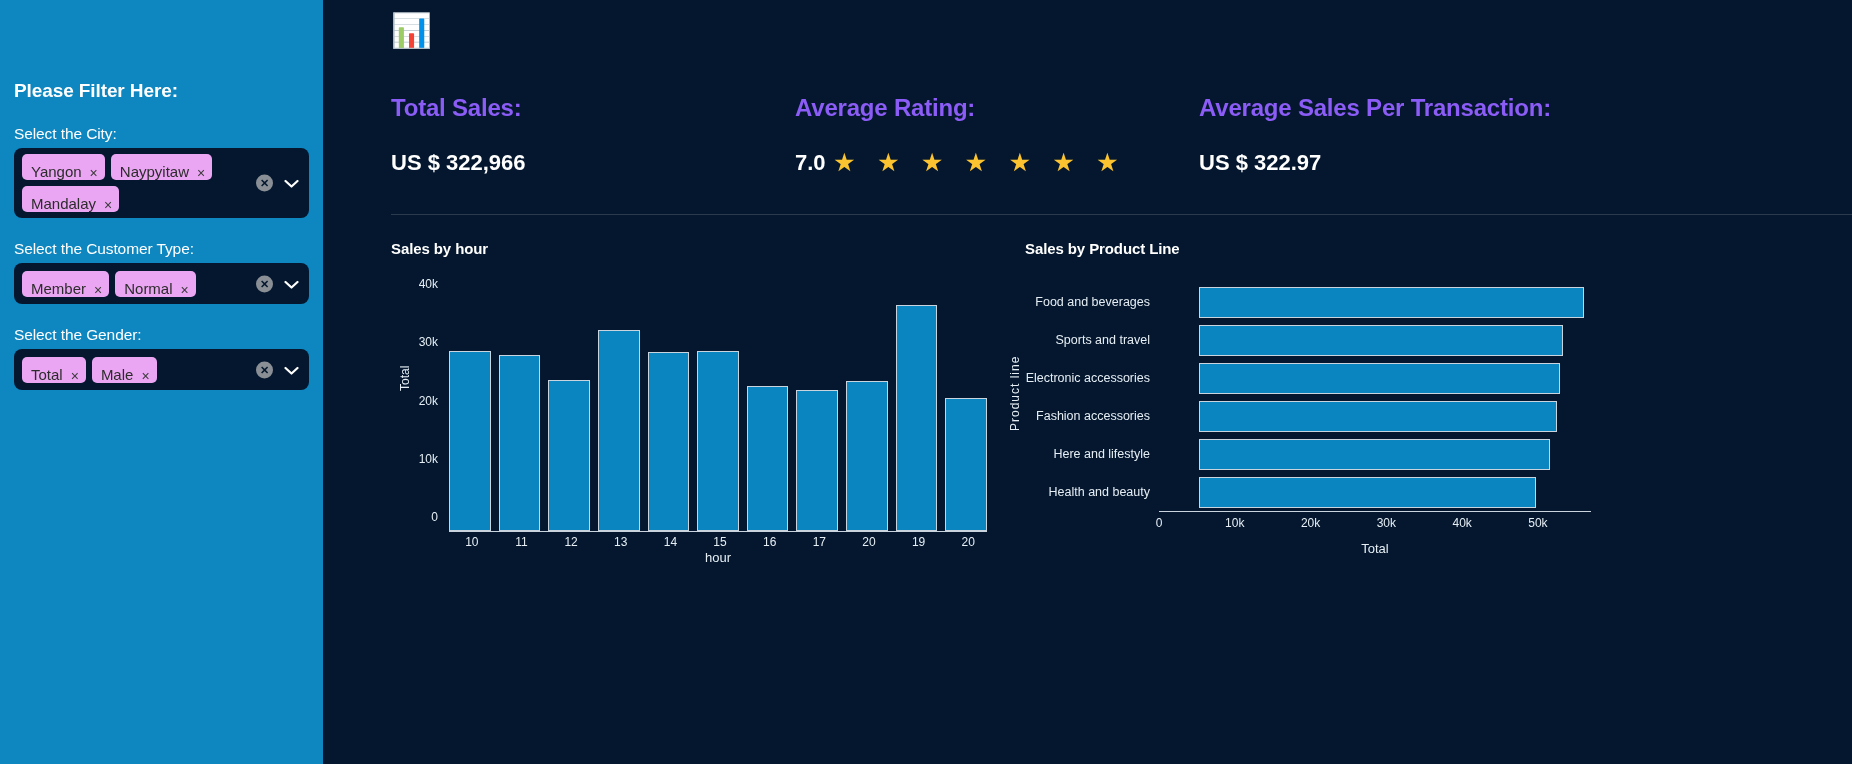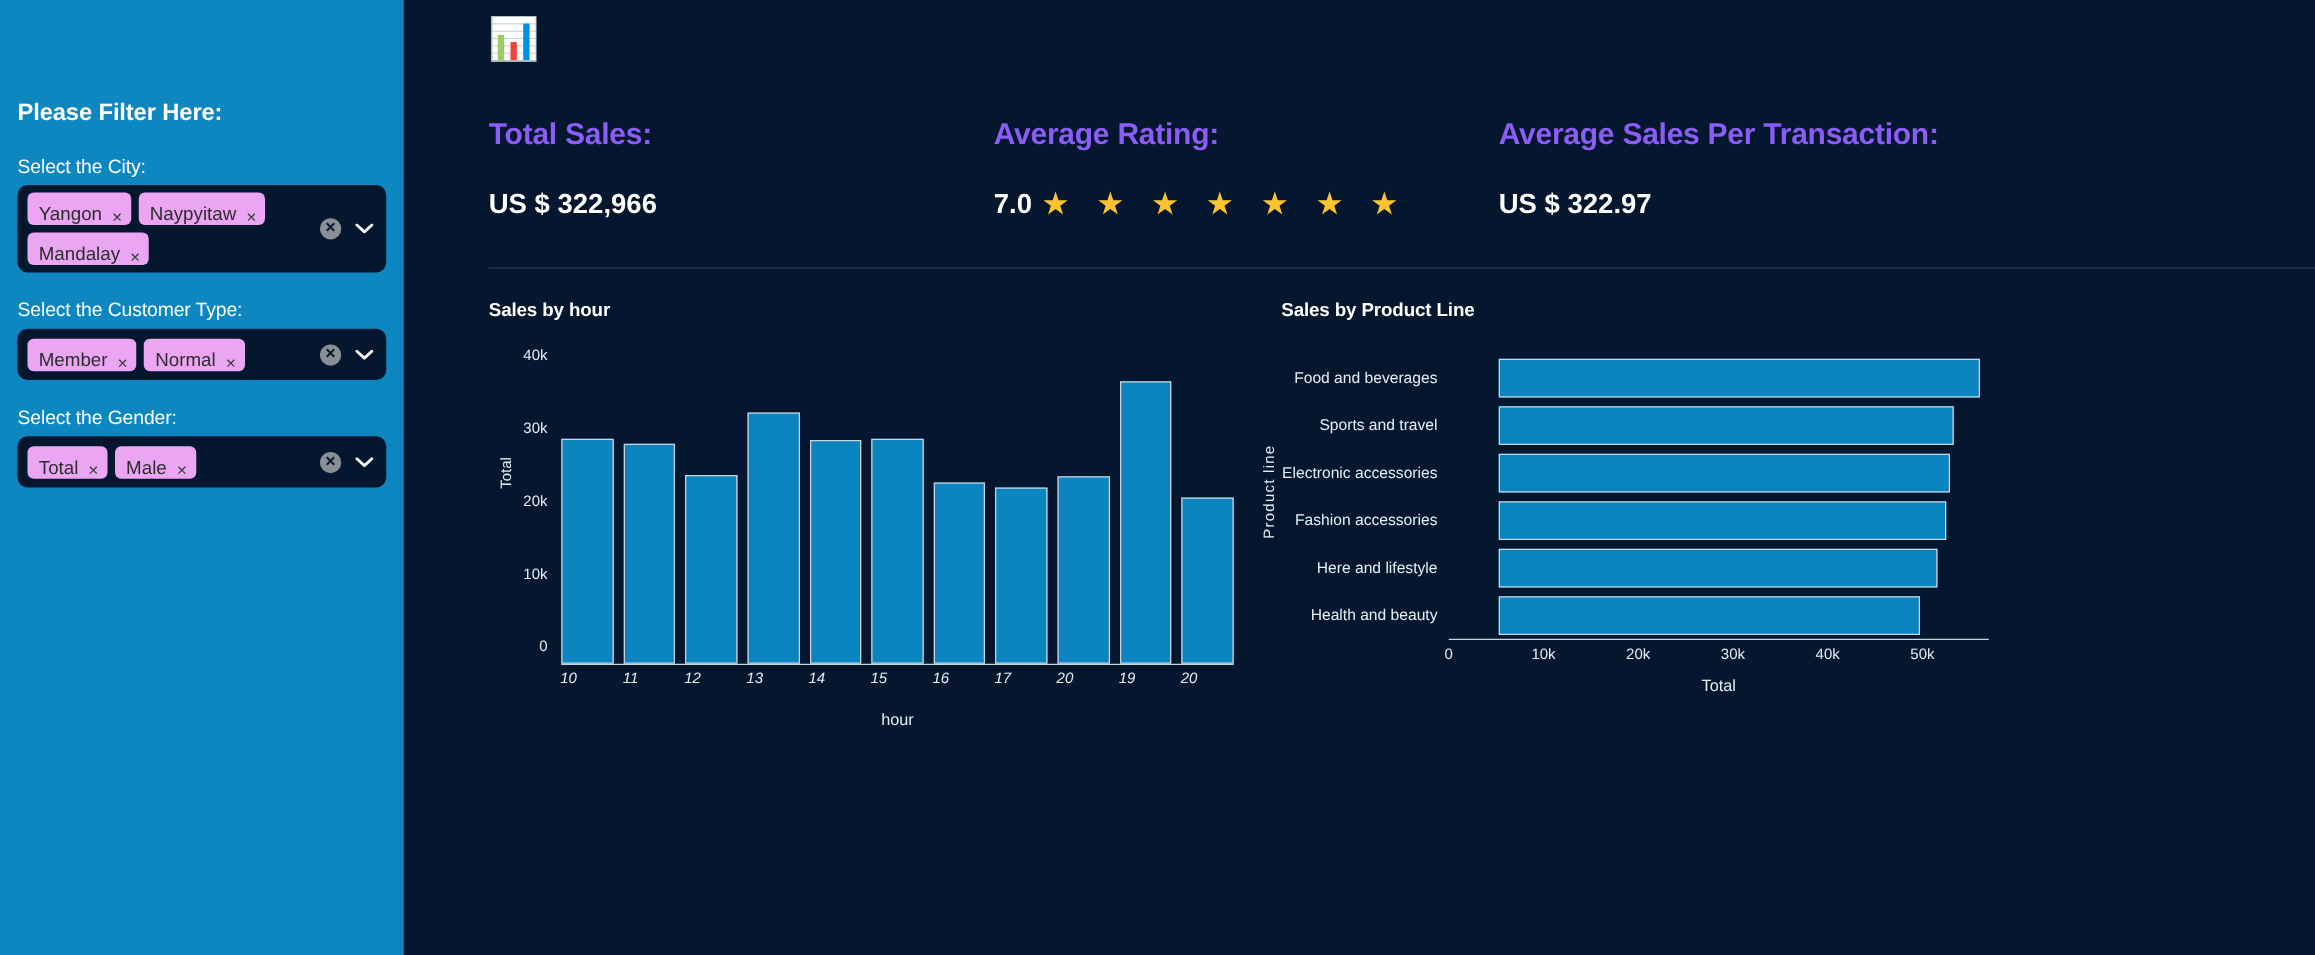--- a/index.html
+++ b/index.html
@@ -117,26 +117,26 @@
     position: absolute; left: 0; bottom: 0; width: 100%; height: 100%;
     display: flex; align-items: flex-end; gap: 8px;
   }
   .vbar-slot { flex: 1; display: flex; flex-direction: column; justify-content: flex-end; height: 100%; }
   .vbar { background: #0a85bf; border: 1px solid #c9d4de; width: 100%; }
   .xaxis-line {
     position: absolute; left: 58px; top: 268px; width: 538px; height: 1px;
     background: #c9d4de;
   }
   .xticks {
-    position: absolute; left: 43px; top: 272px; width: 538px;
-    display: flex; gap: 8px; font-style: italic;
+    position: absolute; left: 60px; top: 272px; width: 538px;
+    display: flex; gap: 8px;
   }
   .xtick { flex: 1; text-align: center; color: #e6eef5; font-size: 12px; }
   .xaxis-title {
-    position: absolute; left: 58px; top: 305px; width: 538px;
+    position: absolute; left: 58px; top: 287px; width: 538px;
     text-align: center; color: #e6eef5; font-size: 13px;
   }
 
   
   .hchart-wrap { position: relative; width: 600px; height: 345px; }
   .hchart-ylabel {
     position: absolute; left: 17px; top: 168px;
     color: #e6eef5; font-size: 12px;
     transform: rotate(-90deg); transform-origin: left top;
     white-space: nowrap; letter-spacing: 1px;

